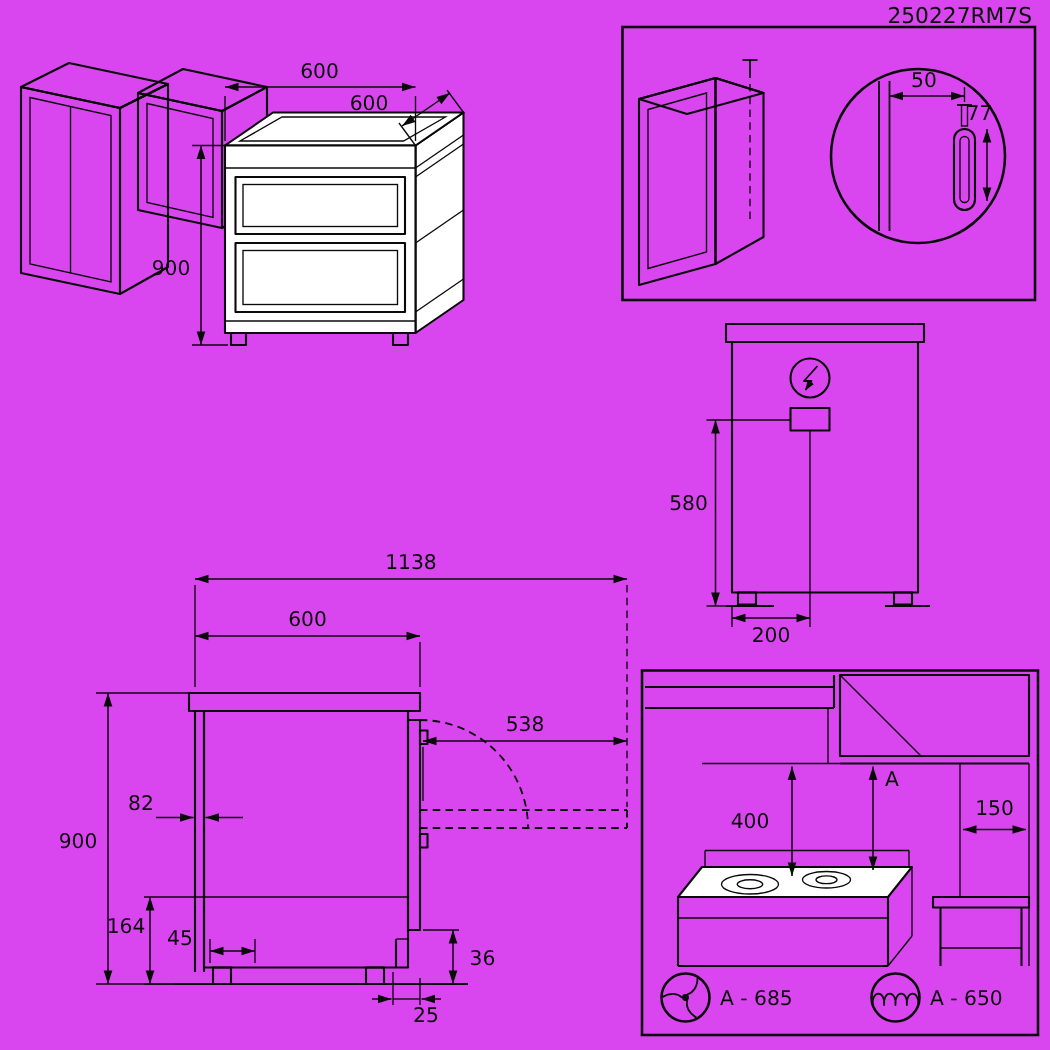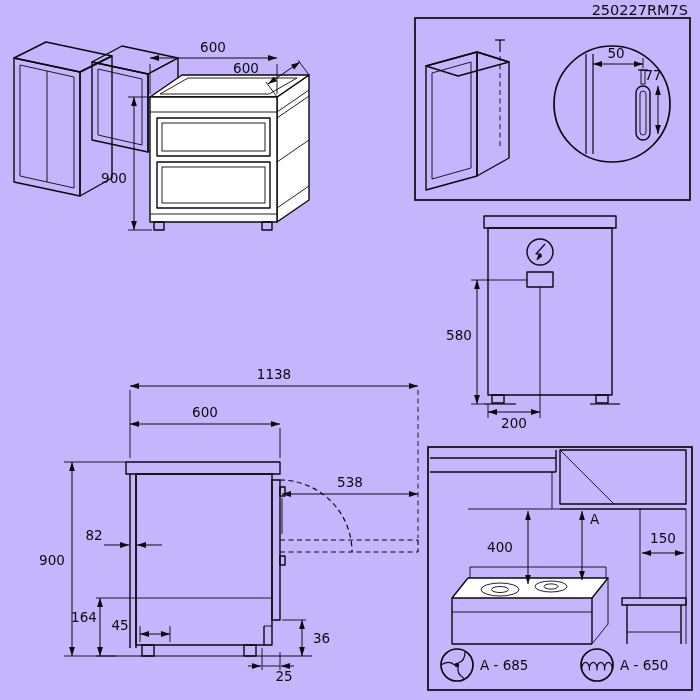--- a/index.html
+++ b/index.html
@@ -1,16 +1,16 @@
 <!DOCTYPE html>
 <html><head>
 <meta charset="utf-8">
 <style>
   html,body{margin:0;padding:0;background:#fff;}
-  .page{position:relative;width:700px;height:700px;background:#c4b5fd;overflow:hidden;
+  .page{position:relative;width:700px;height:700px;background:#d946ef;overflow:hidden;
         font-family:"DejaVu Sans", sans-serif;}
   svg{display:block;}
   svg text{font-family:"DejaVu Sans", sans-serif;font-size:13.5px;fill:#0a0a0a;}
   text.code{font-size:14.5px;}
   .ln{fill:none;stroke:#0a0a0a;stroke-width:1.4;stroke-linejoin:round;}
   .w{fill:#ffffff;stroke:#0a0a0a;stroke-width:1.4;stroke-linejoin:round;}
   .md{fill:none;stroke:#0a0a0a;stroke-width:1.2;stroke-linejoin:round;}
   .thin{fill:none;stroke:#0a0a0a;stroke-width:0.9;}
   .dim{fill:none;stroke:#0a0a0a;stroke-width:1;}
   .dash{stroke-dasharray:5 3.5;}

